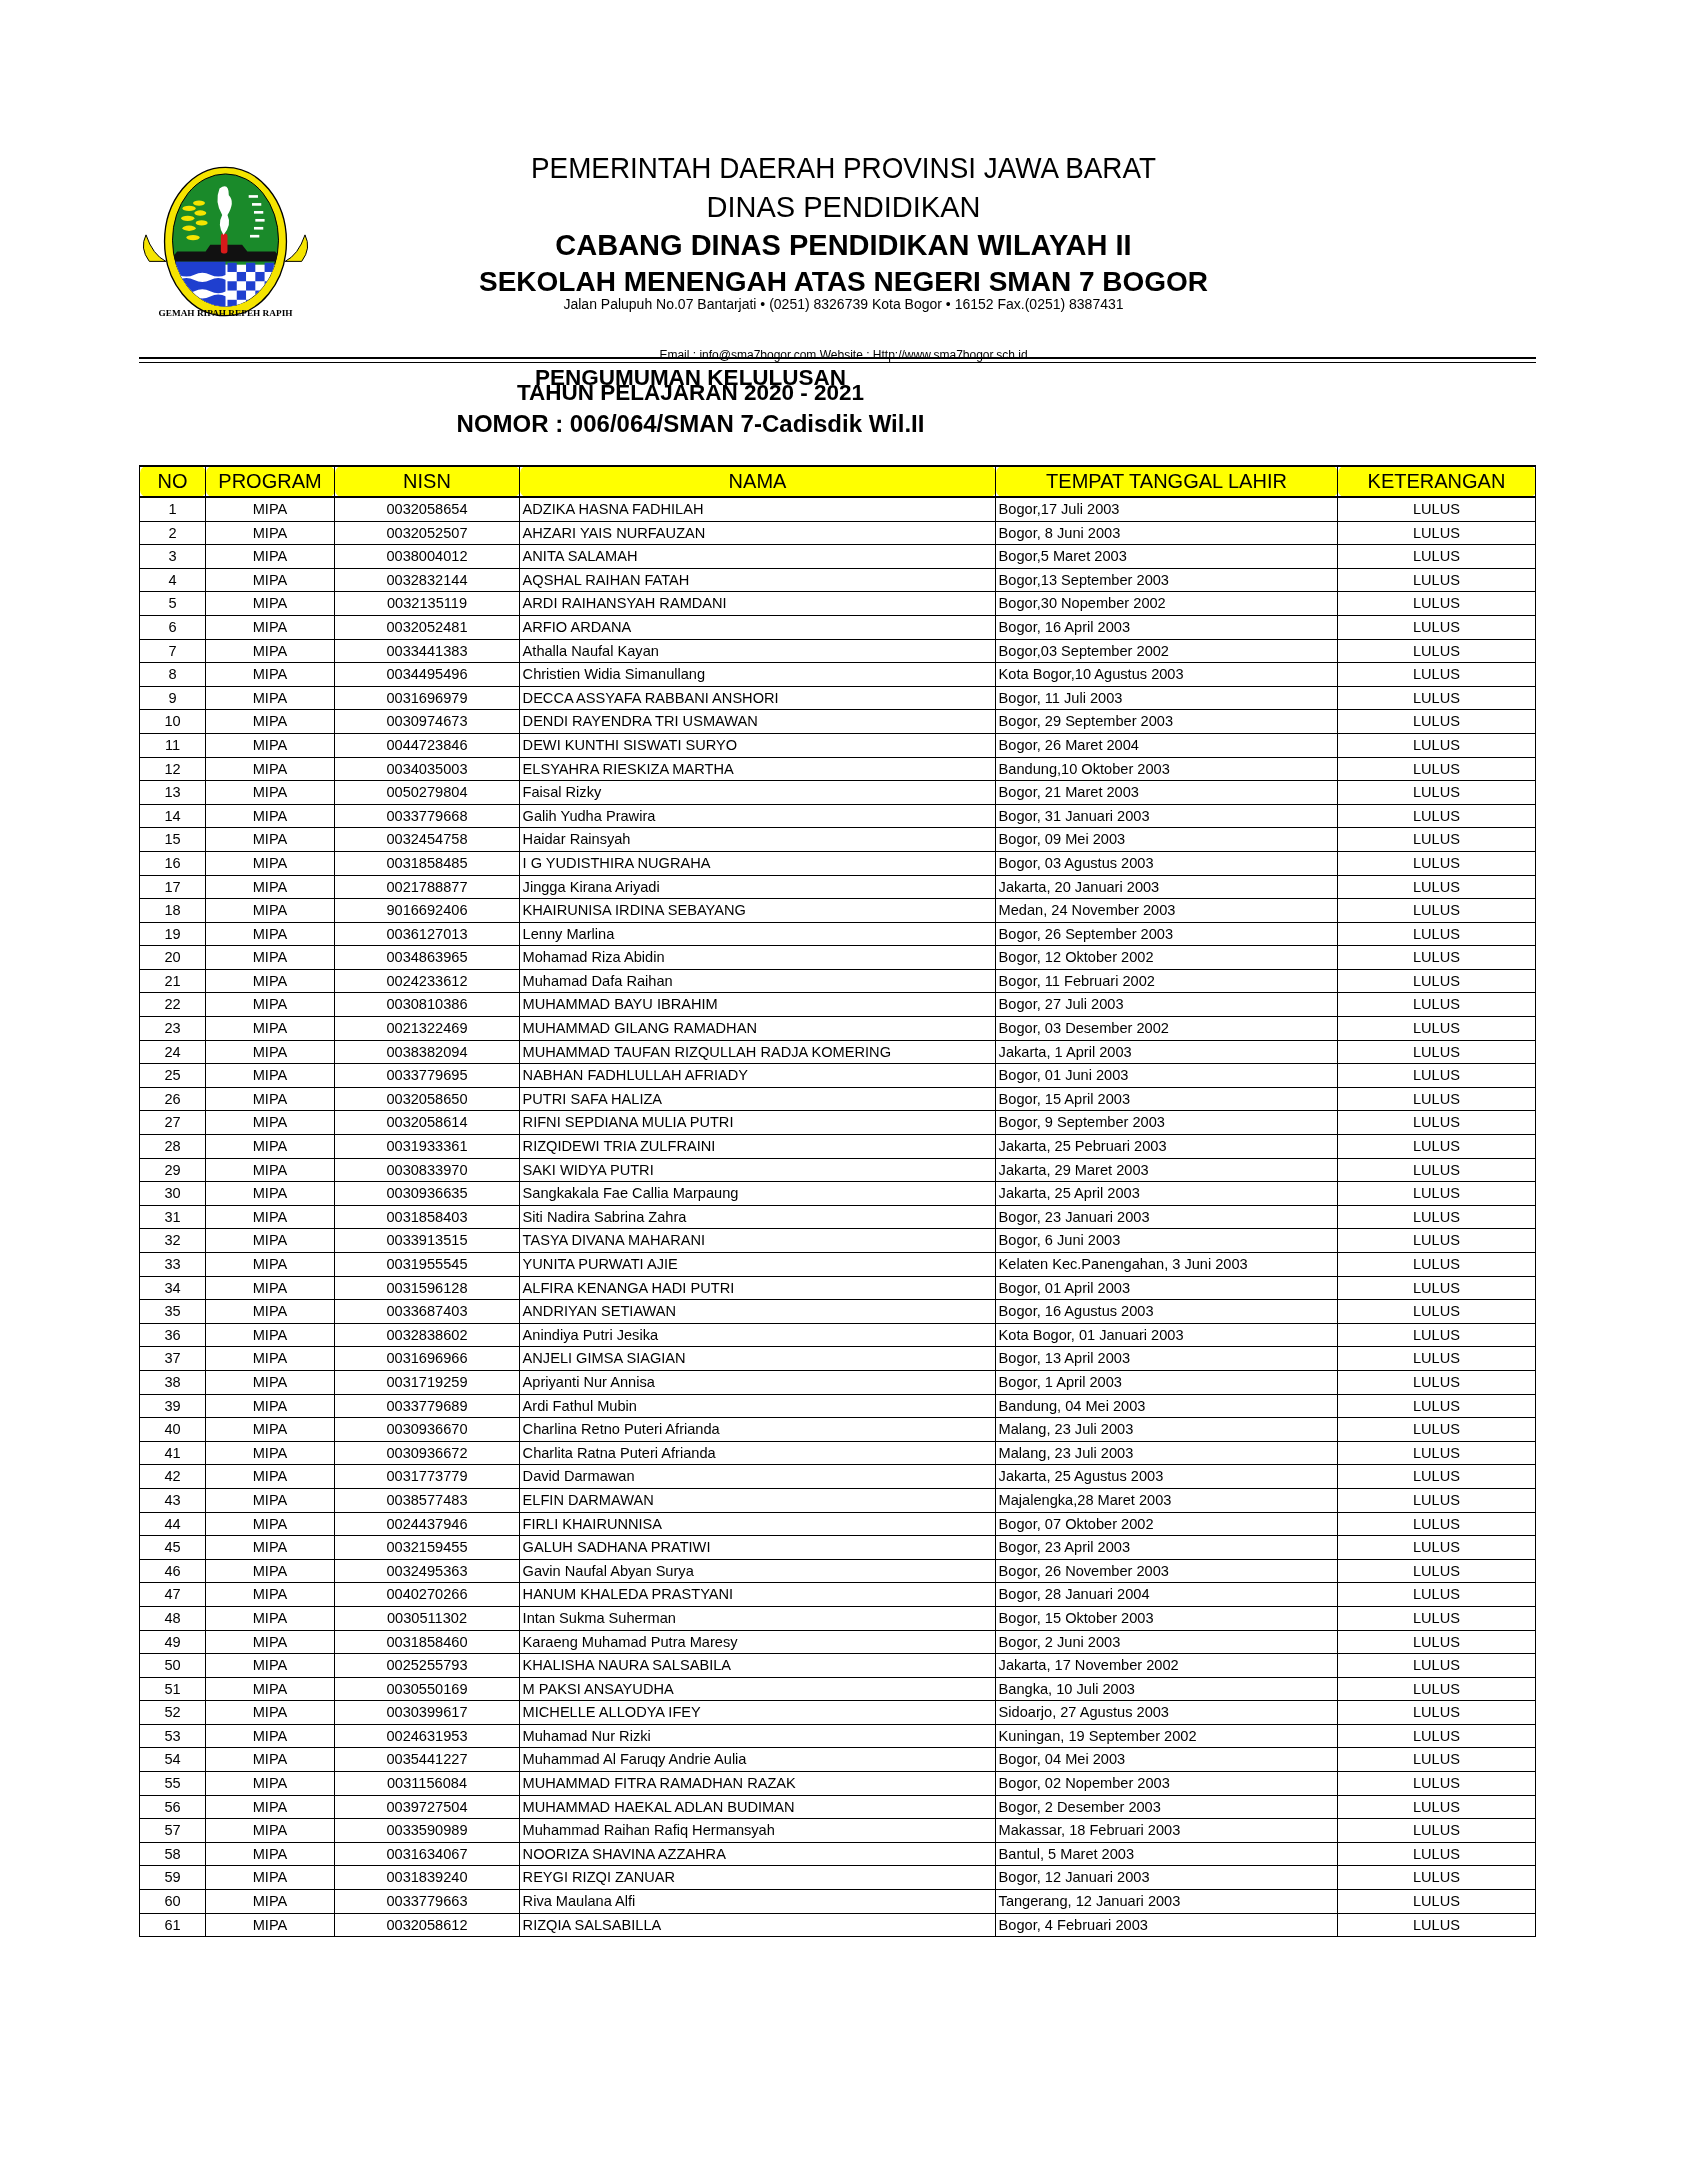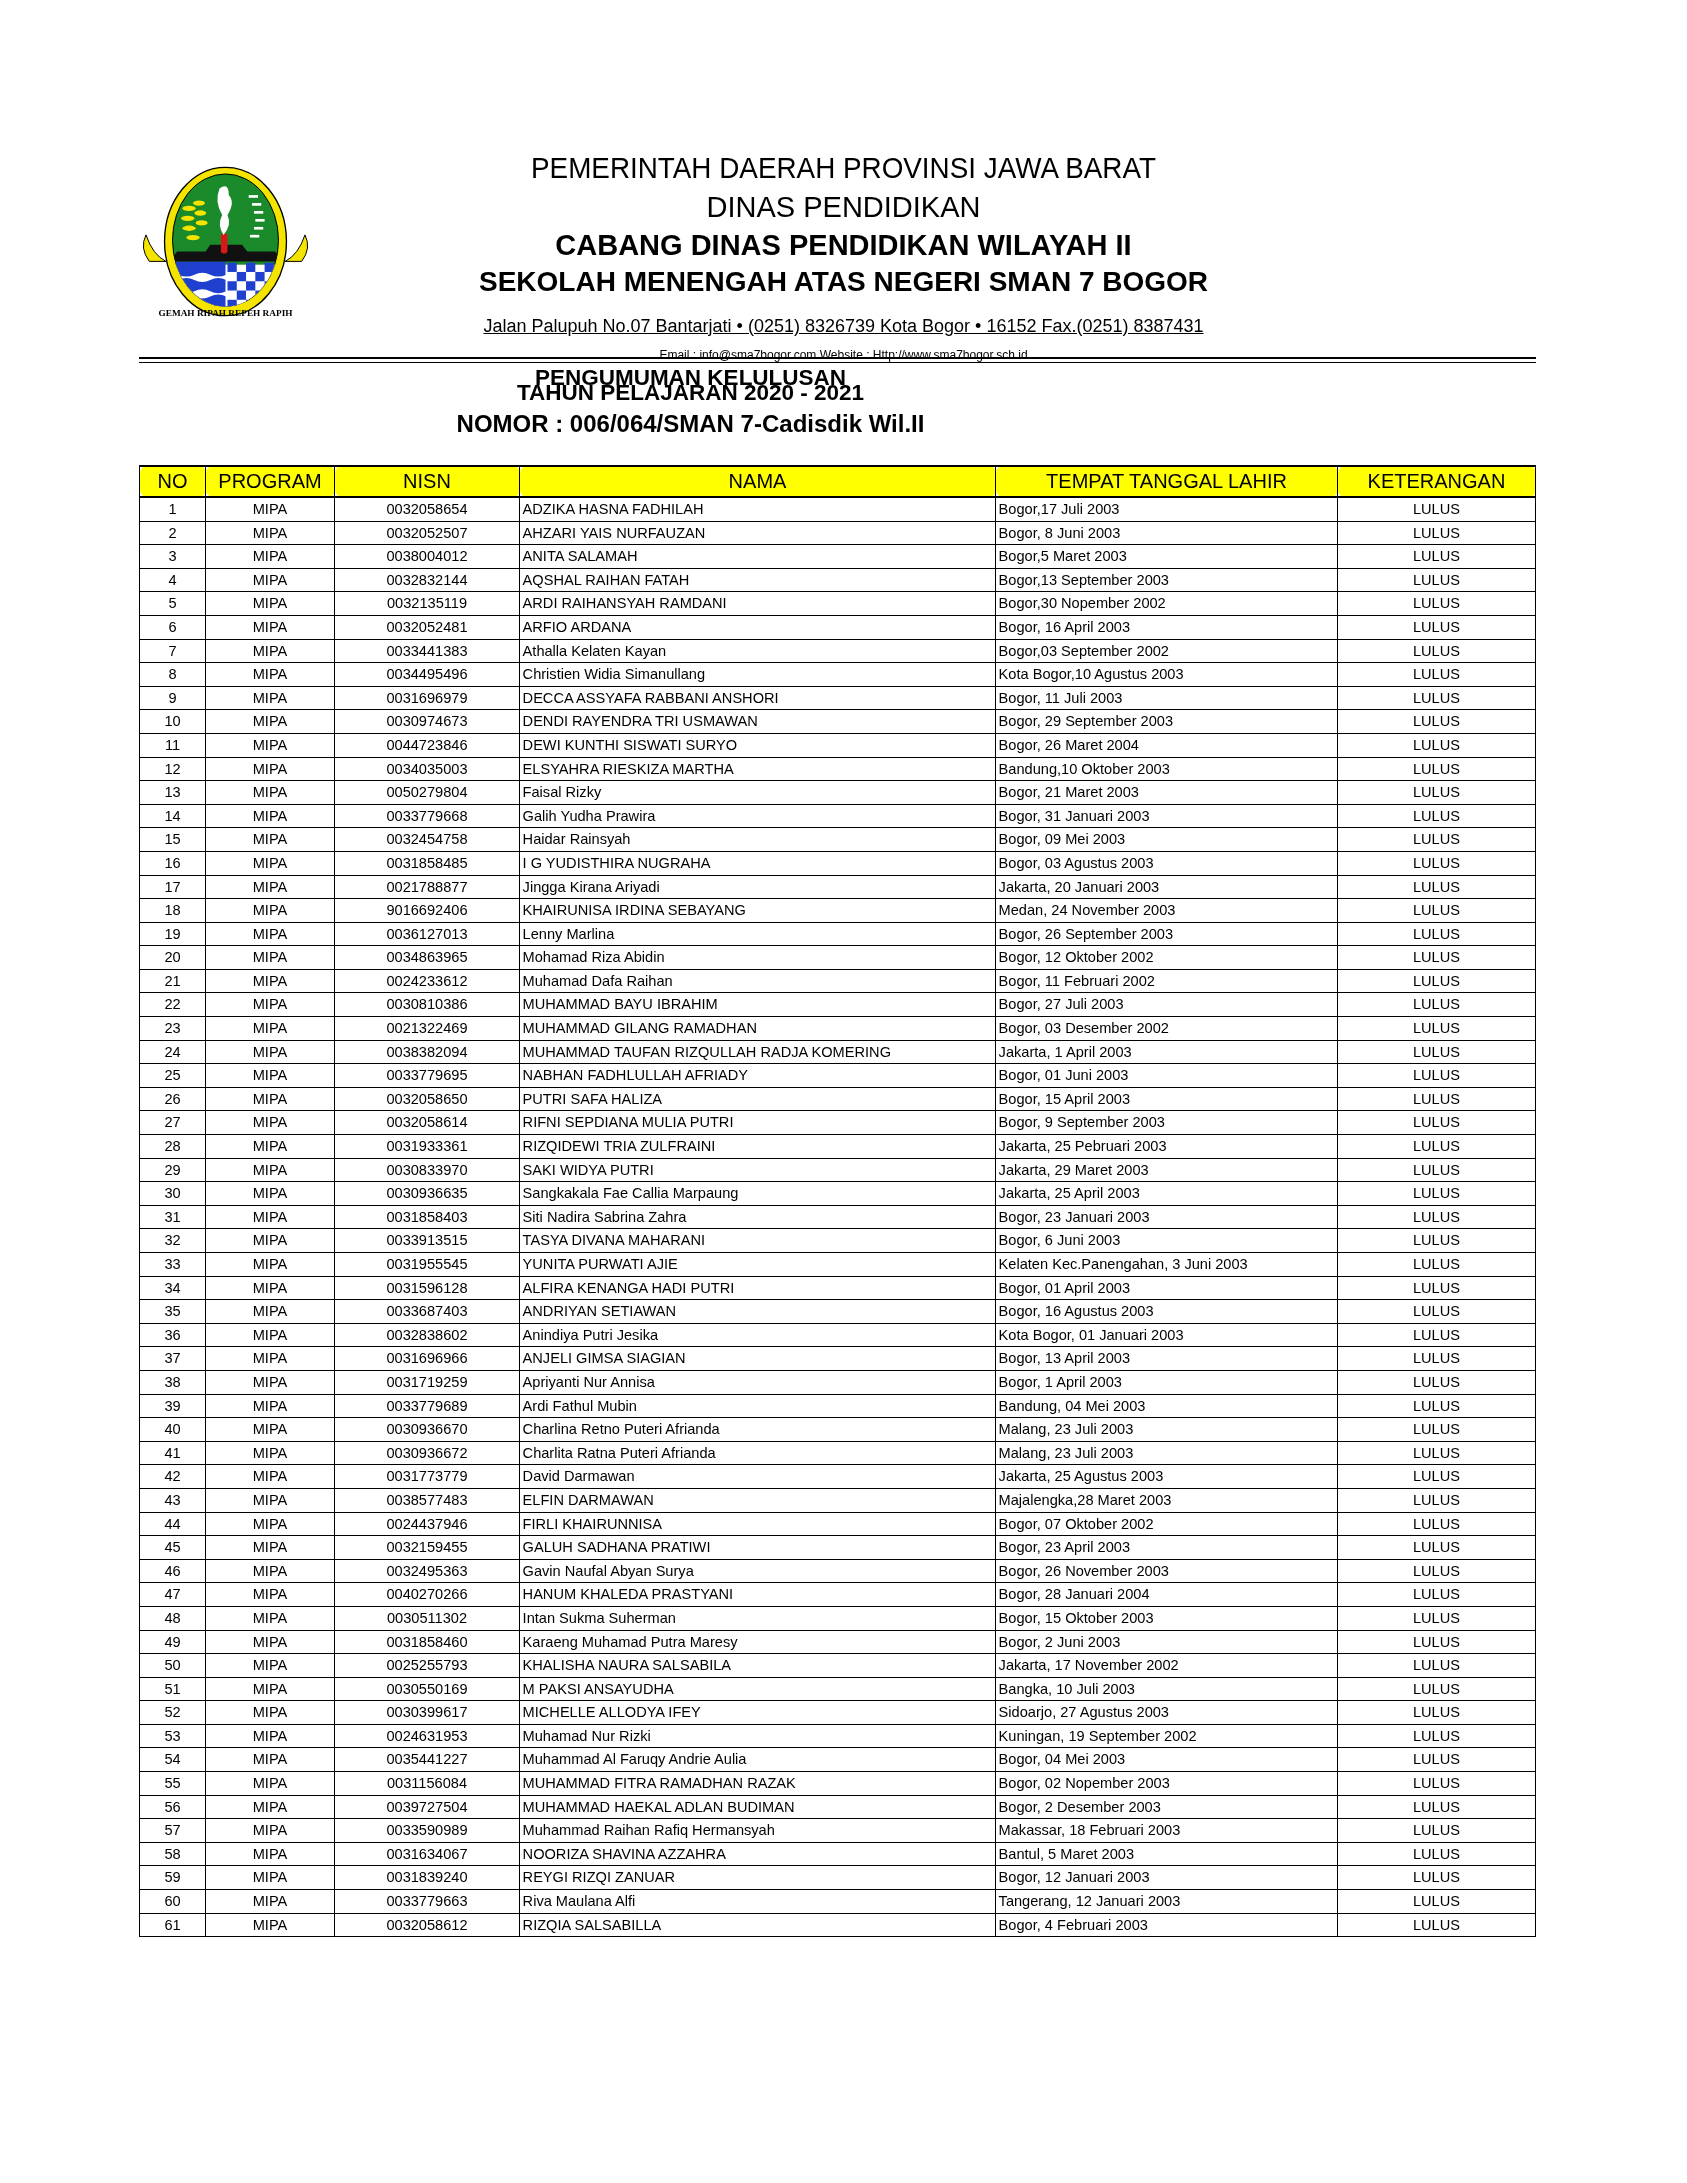--- a/index.html
+++ b/index.html
@@ -4,21 +4,21 @@
 <style>
   html, body { margin: 0; padding: 0; background: #ffffff; }
   body { width: 1687px; height: 2183px; position: relative; overflow: hidden; color: #000; }
   .letterhead { position: absolute; left: 0; top: 0; width: 1687px; }
   .logo { position: absolute; left: 136px; top: 162px; width: 179px; height: 159px; }
   .lh-line { position: absolute; left: 0; width: 1687px; text-align: center; font-family: "Liberation Sans", sans-serif; white-space: nowrap; }
   .lh-1 { top: 152px; font-size: 29px; font-weight: normal; transform: scaleX(0.96); }
   .lh-2 { top: 191px; font-size: 29px; font-weight: normal; }
   .lh-3 { top: 229px; font-size: 29px; font-weight: bold; }
   .lh-4 { top: 266px; font-size: 28px; font-weight: bold; }
-  .lh-5 { top: 316px; font-size: 18px; text-decoration: underline; }
+  .lh-5 { top: 296px; font-size: 14px; }
   .lh-6 { top: 334px; font-size: 12px; margin-top: 14px; }
   .double-rule { position: absolute; left: 139px; width: 1397px; top: 357px; height: 6px; border-top: 2.6px solid #000; border-bottom: 1.3px solid #000; box-sizing: border-box; }
   .title { position: absolute; left: 0; width: 1381px; text-align: center; font-family: "Liberation Sans", sans-serif; font-weight: bold; white-space: nowrap; transform-origin: center; }
   .t-1 { top: 365px; font-size: 22.5px; }
   .t-2 { top: 380px; font-size: 22.5px; }
   .t-3 { top: 410px; font-size: 24px; }
   table.grad { position: absolute; left: 139px; top: 465px; width: 1397px; border-collapse: collapse; font-family: "Liberation Sans", sans-serif; table-layout: fixed; }
   table.grad th, table.grad td { border: 1px solid #000; padding: 0 2.6px; overflow: hidden; white-space: nowrap; }
   table.grad thead tr { border-top: 2px solid #000; }
   table.grad th { background: #ffff00; height: 29px; font-size: 20px; font-weight: normal; text-align: center; border-bottom: 2px solid #000; border-radius: 7px; }
@@ -165,21 +165,21 @@
         <td class="c">MIPA</td>
         <td class="c">0032052481</td>
         <td class="l">ARFIO ARDANA</td>
         <td class="l">Bogor, 16 April 2003</td>
         <td class="c">LULUS</td>
       </tr>
       <tr>
         <td class="c">7</td>
         <td class="c">MIPA</td>
         <td class="c">0033441383</td>
-        <td class="l">Athalla Kelaten Kayan</td>
+        <td class="l">Athalla Naufal Kayan</td>
         <td class="l">Bogor,03 September 2002</td>
         <td class="c">LULUS</td>
       </tr>
       <tr>
         <td class="c">8</td>
         <td class="c">MIPA</td>
         <td class="c">0034495496</td>
         <td class="l">Christien Widia Simanullang</td>
         <td class="l">Kota Bogor,10 Agustus 2003</td>
         <td class="c">LULUS</td>

